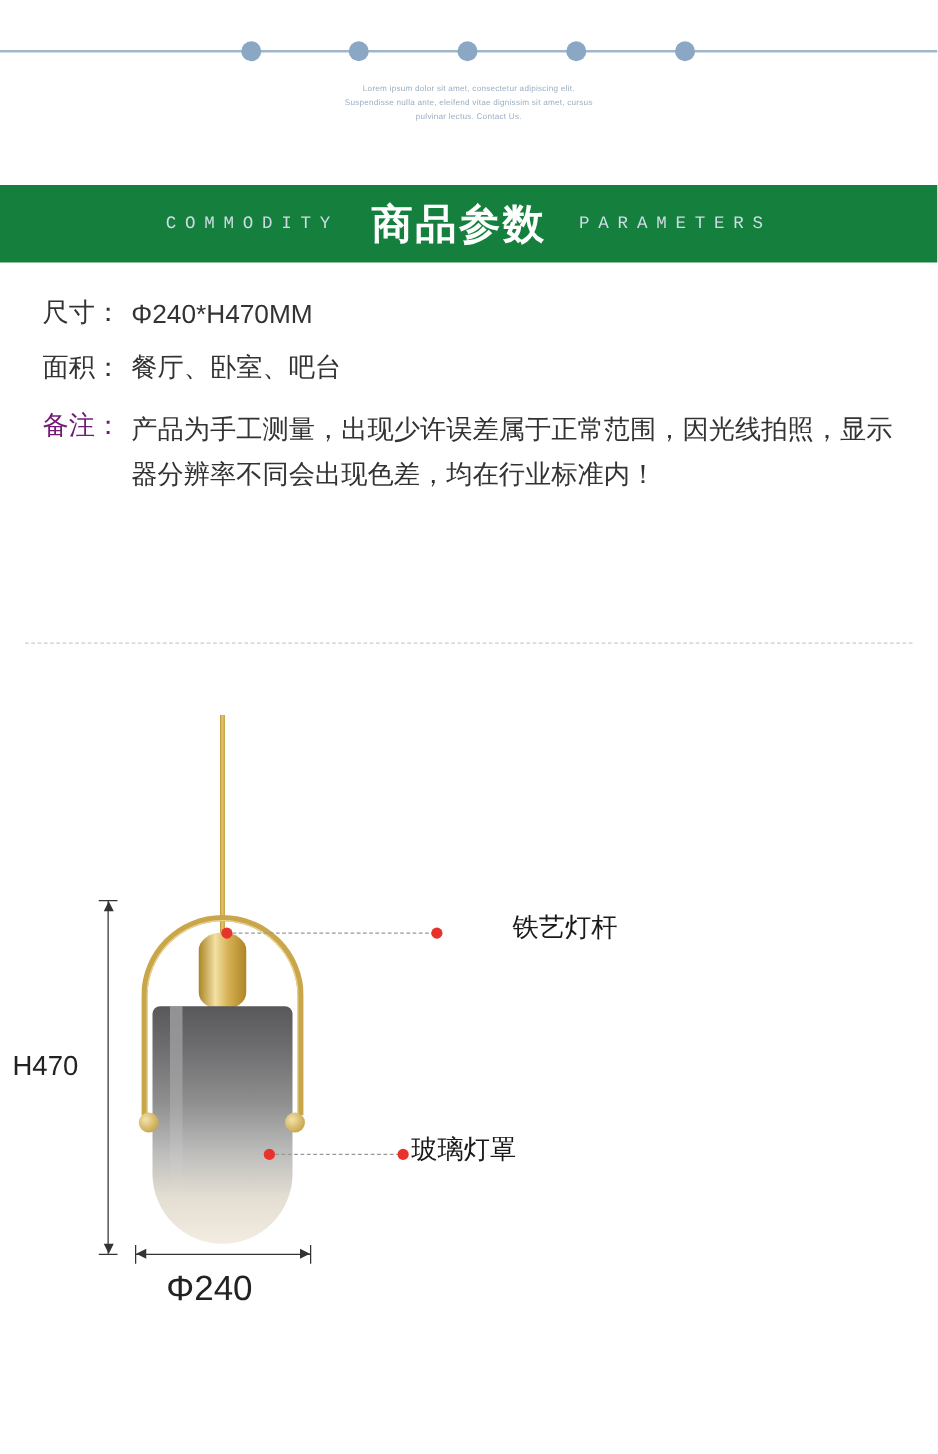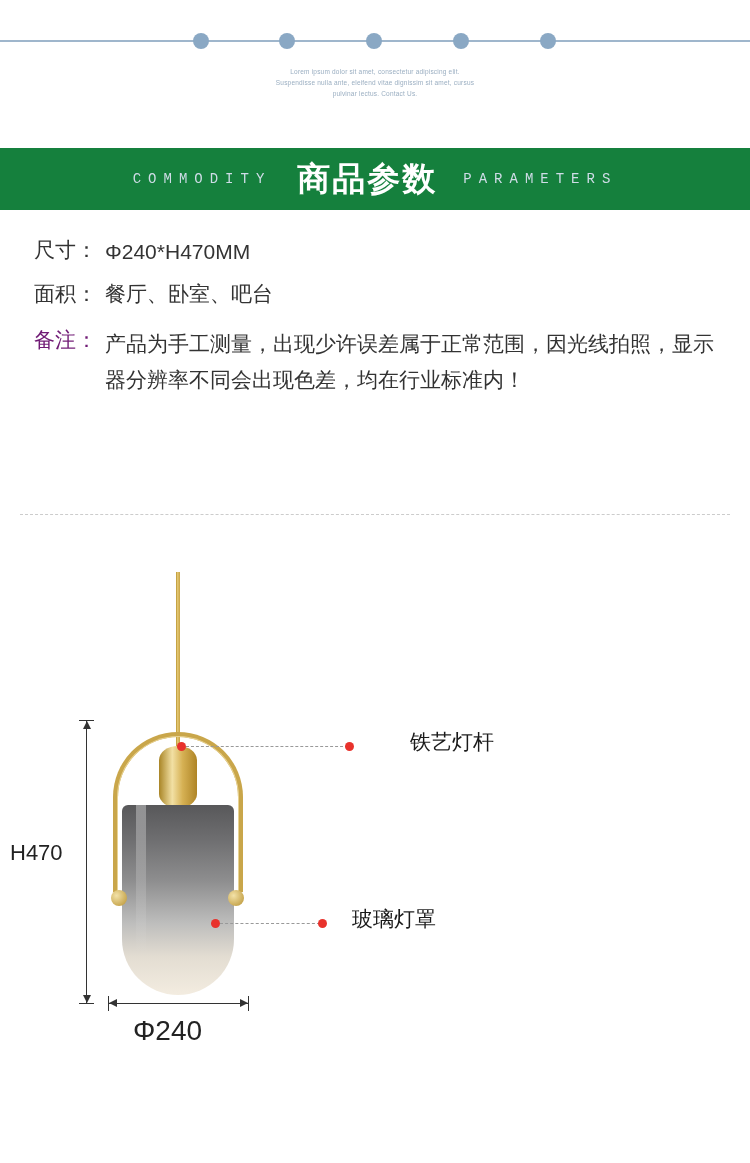--- a/index.html
+++ b/index.html
@@ -318,21 +318,21 @@
   }
 
   .callout1-dot-a { left: 177px; top: 222px; }
   .callout1-line  { left: 186px; top: 226px; width: 162px; }
   .callout1-dot-b { left: 345px; top: 222px; }
   .callout1-text  { left: 362px; top: 208px; margin-left: 48px; }
 
   .callout2-dot-a { left: 211px; top: 399px; }
   .callout2-line  { left: 220px; top: 403px; width: 100px; }
   .callout2-dot-b { left: 318px; top: 399px; }
-  .callout2-text  { left: 352px; top: 385px; text-align: center; }
+  .callout2-text  { left: 329px; top: 385px; text-align: center; }
 </style>
 </head>
 <body>
 
 <div class="top-banner">
   <div class="banner-line"></div>
   <div class="banner-dot" style="left:193px"></div>
   <div class="banner-dot" style="left:279px"></div>
   <div class="banner-dot" style="left:366px"></div>
   <div class="banner-dot" style="left:453px"></div>

